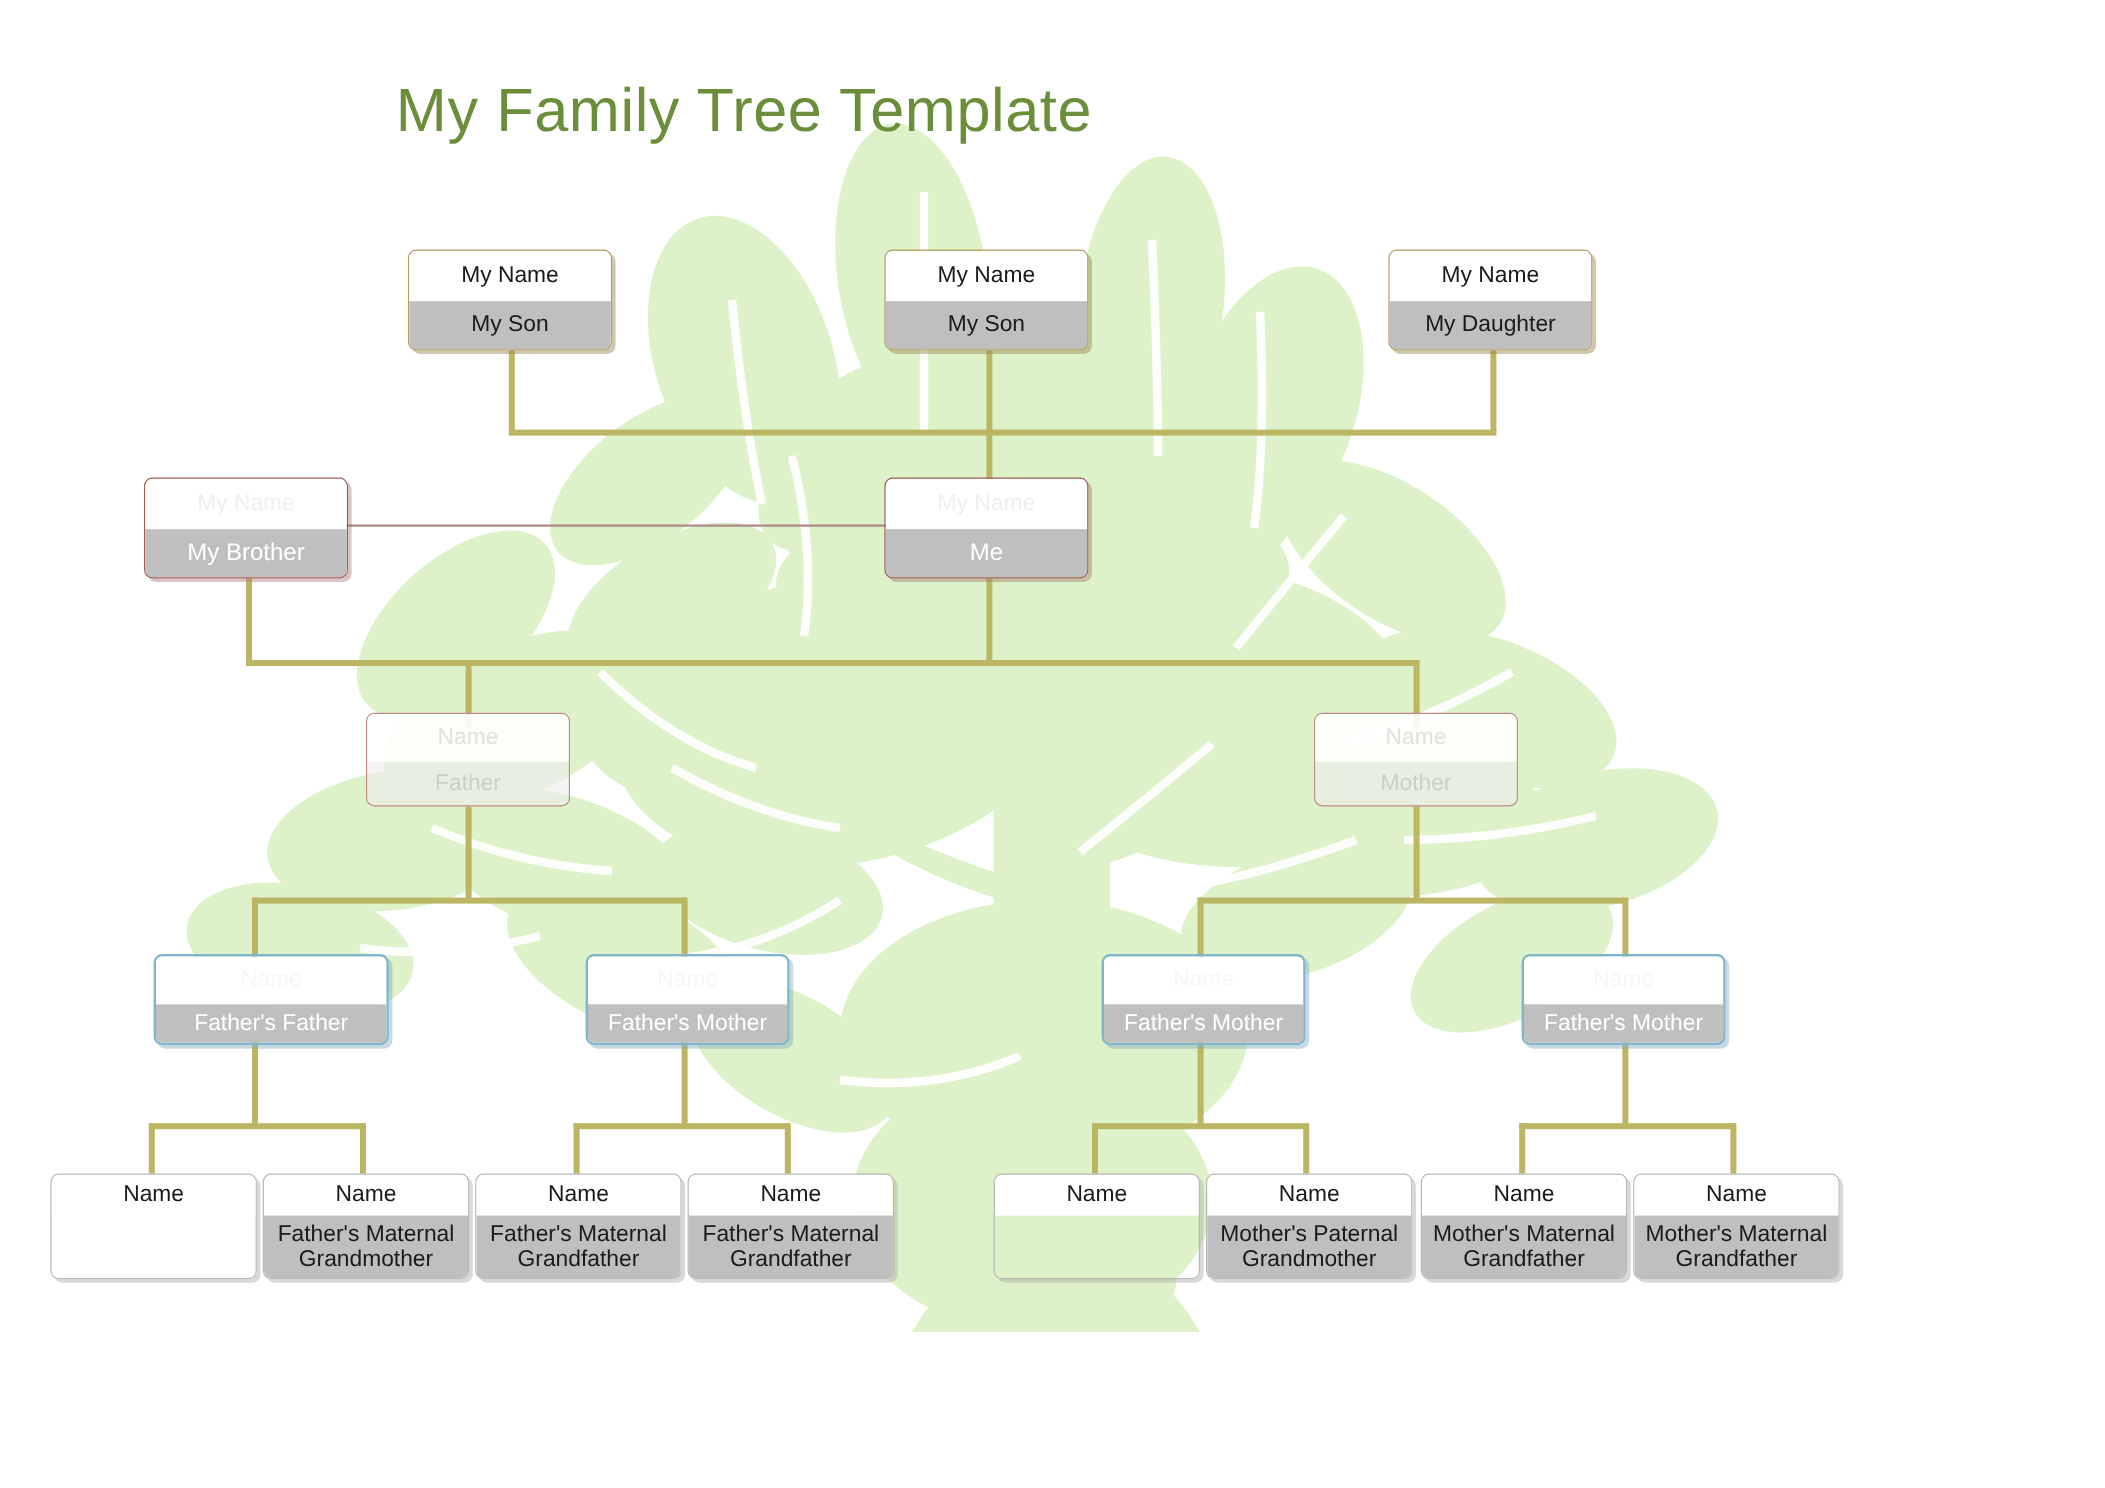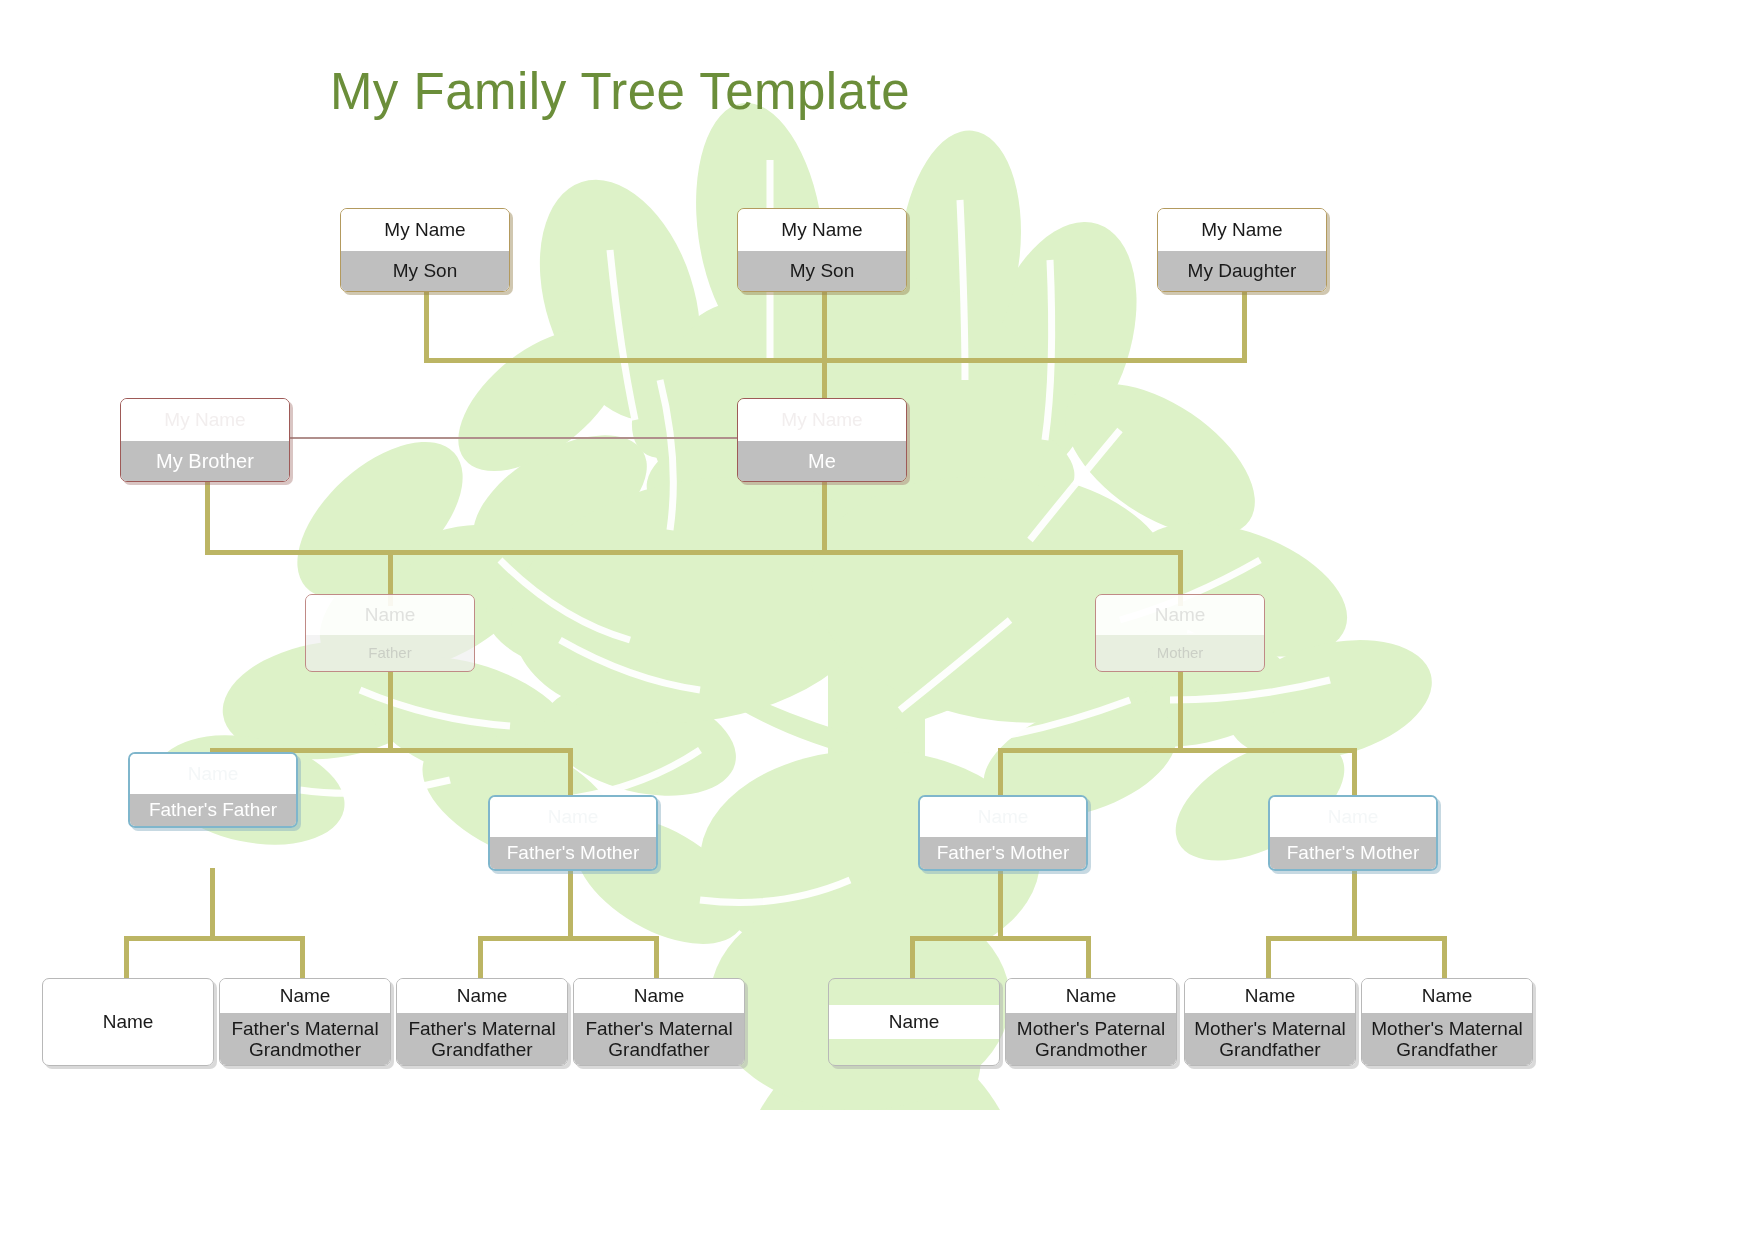--- a/index.html
+++ b/index.html
@@ -46,21 +46,20 @@
   .ln.h { height: 5px; }
 
   
   .node {
     position: absolute;
     box-sizing: border-box;
     border-radius: 7px;
     overflow: hidden;
     display: flex;
     flex-direction: column;
-    justify-content: center;
   }
   .node .top {
     flex: 0 0 auto;
     display: flex;
     align-items: center;
     justify-content: center;
     background: #ffffff;
     text-align: center;
   }
   .node .bot {
@@ -94,21 +93,21 @@
     border: 1.5px solid #c08a86;
     background: rgba(255,255,255,0.55);
   }
   .styleC .top {
     color: rgba(160,160,160,0.30);
     font-size: 19px;
     background: rgba(255,255,255,0.78);
   }
   .styleC .bot {
     color: rgba(150,150,150,0.35);
-    font-size: 15px;
+    font-size: 19px;
     background: rgba(205,205,205,0.22);
   }
 
   
   .styleD {
     border: 2px solid #7fb6cc;
     box-shadow: 3px 3px 0 rgba(130,170,190,0.45);
   }
   .styleD .top { color: #f4f7f8; font-size: 19px; }
   .styleD .bot { color: #ffffff; font-size: 19px; }
@@ -271,21 +270,21 @@
   <div class="node styleC" style="left:305px; top:594px; width:170px; height:78px;">
     <div class="top" style="height:40px;">Name</div>
     <div class="bot">Father</div>
   </div>
 
   <div class="node styleC" style="left:1095px; top:594px; width:170px; height:78px;">
     <div class="top" style="height:40px;">Name</div>
     <div class="bot">Mother</div>
   </div>
 
-  <div class="node styleD" style="left:128px; top:752px; width:170px; height:76px;">
+  <div class="node styleD" style="left:128px; top:795px; width:196px; height:76px;">
     <div class="top" style="height:40px;">Name</div>
     <div class="bot">Father's Father</div>
   </div>
 
   <div class="node styleD" style="left:488px; top:795px; width:170px; height:76px;">
     <div class="top" style="height:40px;">Name</div>
     <div class="bot">Father's Mother</div>
   </div>
 
   <div class="node styleD" style="left:918px; top:795px; width:170px; height:76px;">

